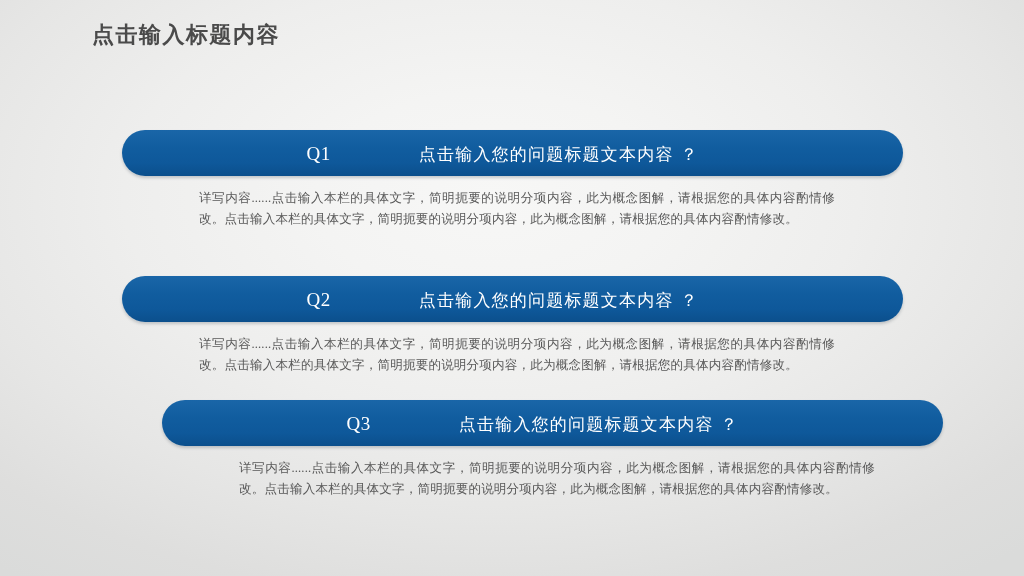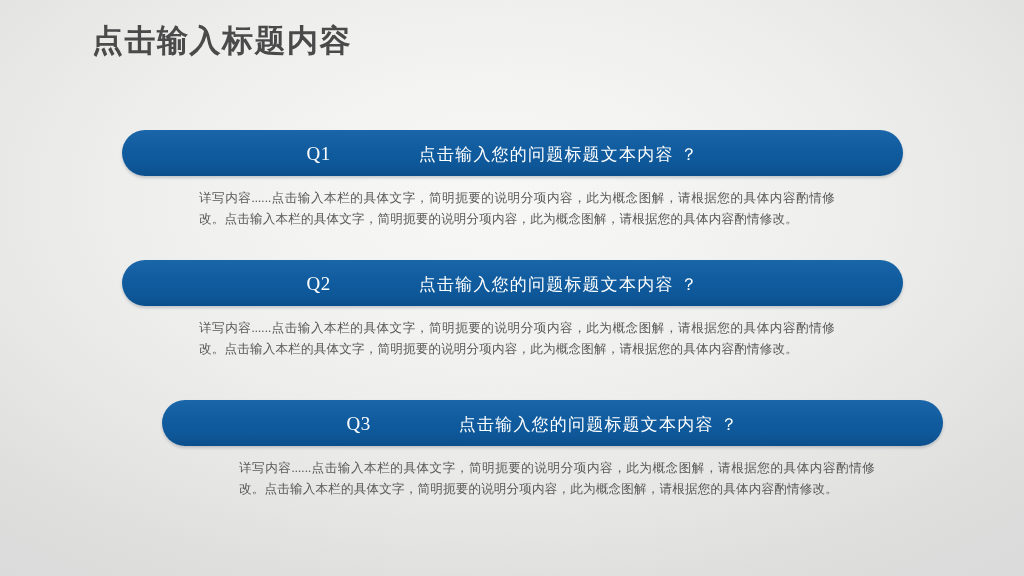--- a/index.html
+++ b/index.html
@@ -29,21 +29,21 @@
         #dededd 86%,
         #dadbda 100%);
     overflow: hidden;
   }
 
   
   .slide-title {
     position: absolute;
     left: 92px;
     top: 22px;
-    font-size: 31px;
+    font-size: 22px;
     font-weight: bold;
     letter-spacing: 1.5px;
     color: #4a4a4a;
     line-height: 1.2;
     white-space: nowrap;
   }
 
   
   .qa-list {
     position: absolute;
@@ -51,21 +51,21 @@
     top: 0;
     width: 1024px;
   }
 
   .qa-block {
     position: absolute;
     left: 0;
     width: 1024px;
   }
   .qa-block.b0 { top: 130px; }
-  .qa-block.b1 { top: 260px; }
+  .qa-block.b1 { top: 276px; }
   .qa-block.b2 { top: 400px; padding-left: 40px; }
 
   .qa-bar {
     position: relative;
     margin-left: 122px;
     width: 781px;
     height: 46px;
     border-radius: 23px;
     background: linear-gradient(to bottom, #1a66a8 0%, #115d9f 38%, #0e589a 72%, #0b4f8c 100%);
     box-shadow: 0 2px 3px rgba(80, 90, 100, 0.28);

